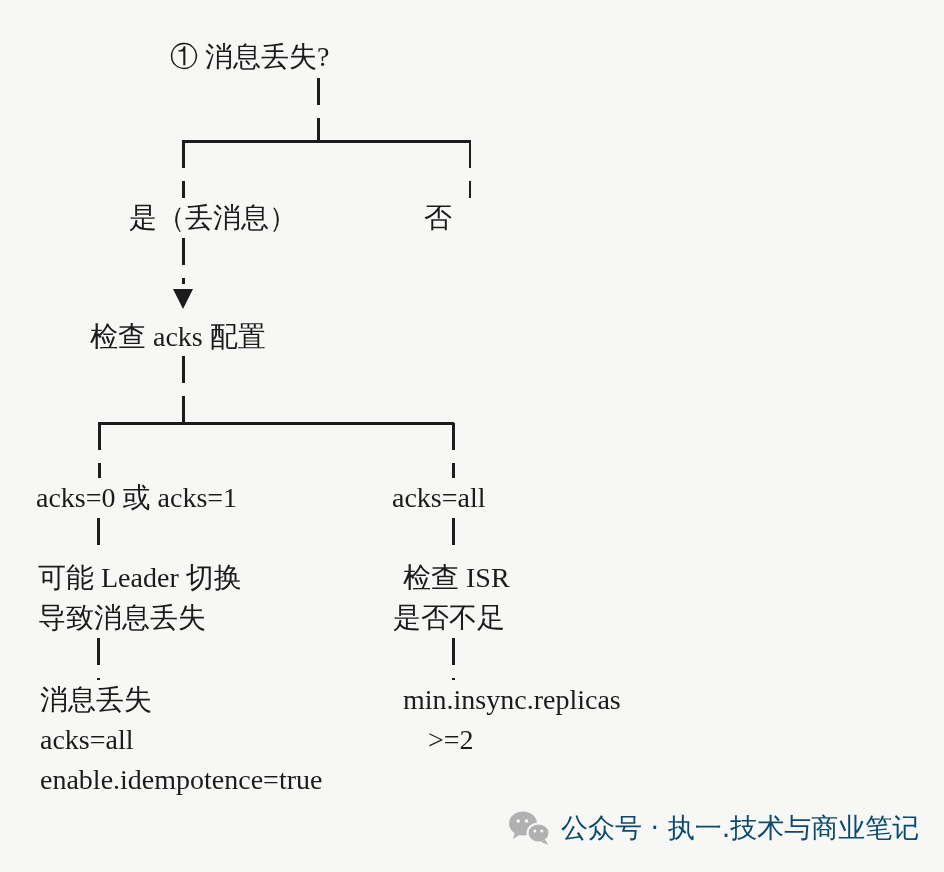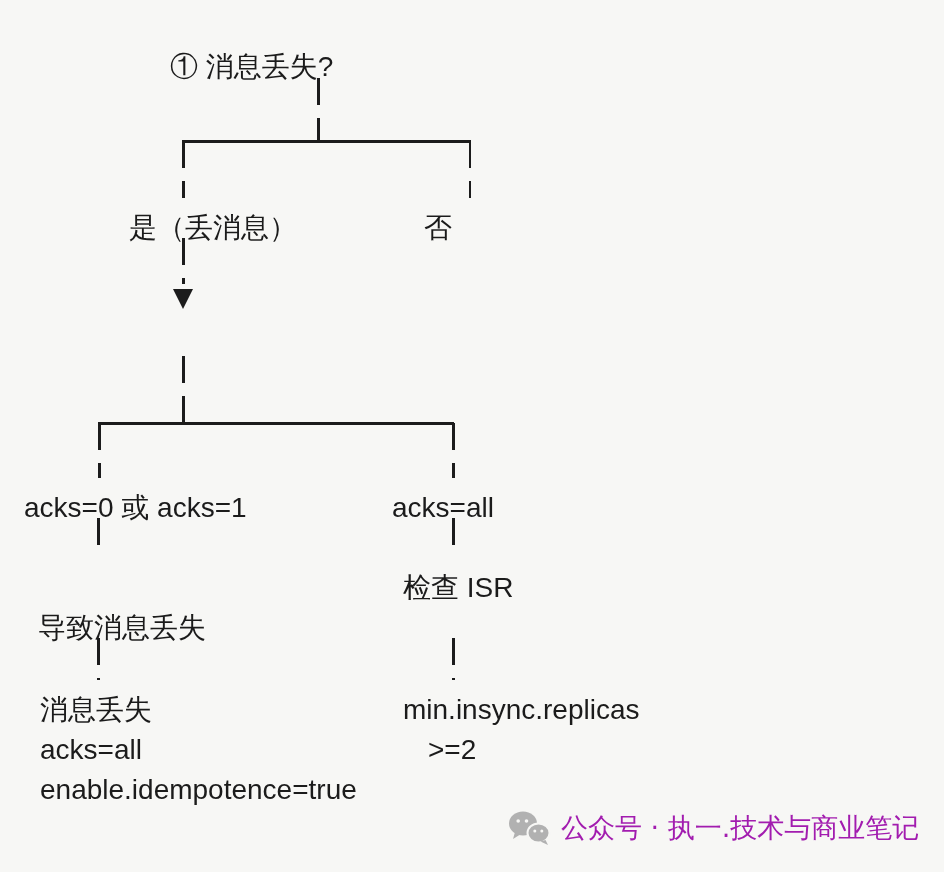--- a/index.html
+++ b/index.html
@@ -10,27 +10,26 @@
   }
   .canvas {
     position: relative;
     width: 944px;
     height: 872px;
     background: #f7f7f5;
     overflow: hidden;
   }
   .lbl {
     position: absolute;
-    font-family: Liberation Sans, sans-serif;
+    font-family: Liberation Serif, serif;
     font-size: 28px;
     line-height: 40px;
     color: #1b1b1b;
     white-space: pre;
     letter-spacing: 0;
-    margin-top: 10px;
   }
   .vline {
     position: absolute;
     width: 2.5px;
     background: repeating-linear-gradient(
       to bottom,
       #1c1c1c 0px, #1c1c1c 27px,
       transparent 27px, transparent 40px
     );
   }
@@ -52,21 +51,21 @@
     left: 508px;
     top: 808px;
     display: flex;
     align-items: center;
     gap: 9px;
   }
   .watermark-text {
     font-family: "DejaVu Sans", "Liberation Sans", sans-serif;
     font-size: 27px;
     line-height: 40px;
-    color: #a21caf;
+    color: #0c4a6e;
     white-space: pre;
   }
 </style>
 </head>
 <body>
 
 <div class="canvas">
 
   <div class="lbl" style="left:170px; top:37px;">① 消息丢失?</div>
 
@@ -75,35 +74,38 @@
   <div class="hline" style="left:182px; top:140px; width:289px;"></div>
   <div class="vline" style="left:182px; top:141px; height:57px;"></div>
   <div class="vline" style="left:468.5px; top:141px; height:57px;"></div>
 
   <div class="lbl" style="left:129px; top:198px;">是（丢消息）</div>
   <div class="lbl" style="left:424px; top:198px;">否</div>
 
   <div class="vline" style="left:182px; top:238px; height:46px;"></div>
   <div class="arrow-down" style="left:173px; top:289px;"></div>
 
+  <div class="lbl" style="left:90px; top:317px;">检查 acks 配置</div>
 
   <div class="vline" style="left:182px; top:356px; height:66px;"></div>
 
   <div class="hline" style="left:98px; top:422px; width:356px;"></div>
   <div class="vline" style="left:98px; top:423px; height:55px;"></div>
   <div class="vline" style="left:452px; top:423px; height:55px;"></div>
 
-  <div class="lbl" style="left:24px; top:478px;text-align:right;">acks=0 或 acks=1</div>
+  <div class="lbl" style="left:36px; top:478px;text-align:right;">acks=0 或 acks=1</div>
   <div class="lbl" style="left:392px; top:478px;">acks=all</div>
 
   <div class="vline" style="left:97px; top:518px; height:40px;"></div>
   <div class="vline" style="left:452px; top:518px; height:40px;"></div>
 
+  <div class="lbl" style="left:38px; top:558px;">可能 Leader 切换</div>
   <div class="lbl" style="left:403px; top:558px;">检查 ISR</div>
   <div class="lbl" style="left:38px; top:598px;">导致消息丢失</div>
+  <div class="lbl" style="left:393px; top:598px;">是否不足</div>
 
   <div class="vline" style="left:97px; top:638px; height:42px;"></div>
   <div class="vline" style="left:452px; top:638px; height:42px;"></div>
 
   <div class="lbl" style="left:40px; top:680px;">消息丢失</div>
   <div class="lbl" style="left:40px; top:720px;">acks=all</div>
   <div class="lbl" style="left:403px; top:680px;">min.insync.replicas</div>
   <div class="lbl" style="left:40px; top:760px;">enable.idempotence=true</div>
   <div class="lbl" style="left:428px; top:720px;">&gt;=2</div>
 

